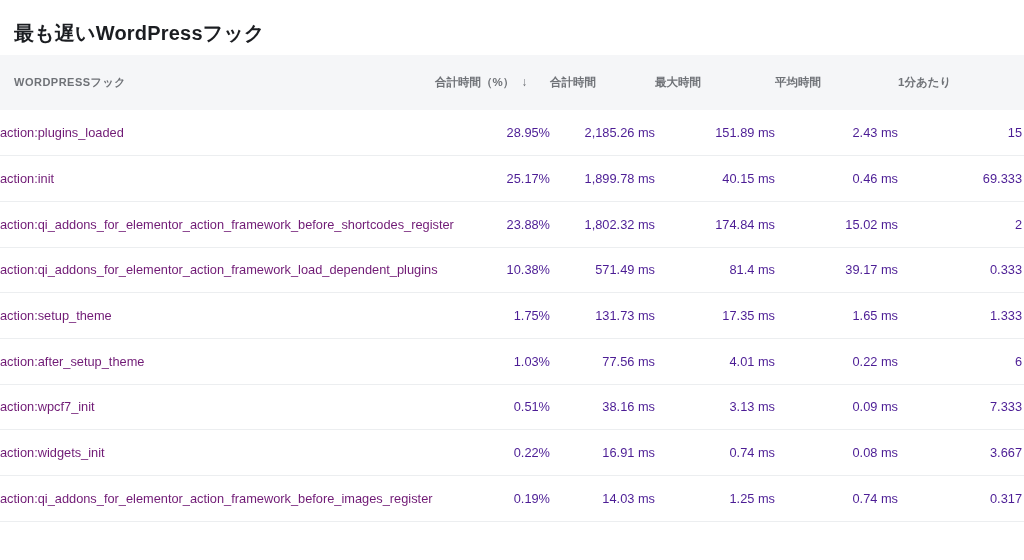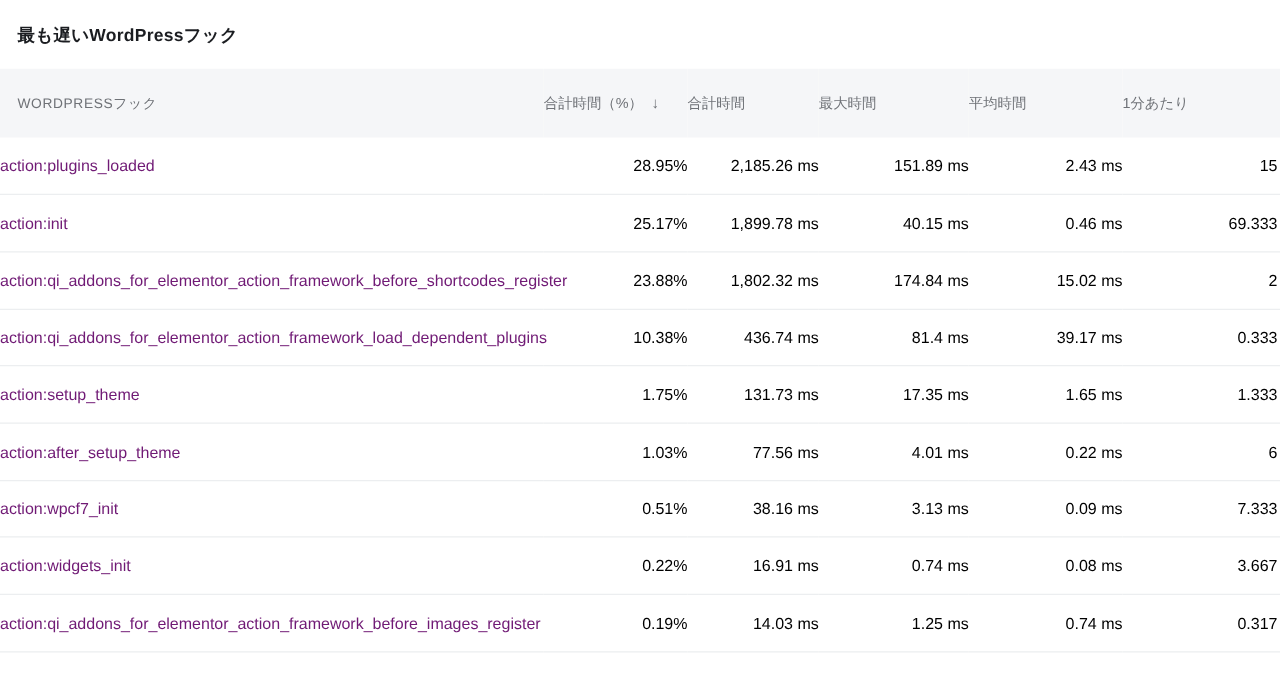--- a/index.html
+++ b/index.html
@@ -6,40 +6,40 @@
   html, body {
     width: 1024px; height: 560px;
     overflow: hidden;
     background: #ffffff;
     font-family: "Liberation Sans", "DejaVu Sans", sans-serif;
   }
   .panel { width: 1024px; }
   .panel-title {
     padding: 20px 0 0 14px;
     height: 55px;
-    font-size: 14px;
+    font-size: 20px;
     font-weight: 700;
     color: #1b1d21;
     letter-spacing: 0.2px;
   }
   table {
     width: 1024px;
     border-collapse: collapse;
     table-layout: fixed;
   }
   col.c1 { width: 435px; }
   col.c2 { width: 115px; }
   col.c3 { width: 105px; }
   col.c4 { width: 120px; }
   col.c5 { width: 123px; }
   col.c6 { width: 126px; }
   thead th {
     height: 55px;
     background: #f5f6f8;
-    font-weight: 400;
+    font-weight: 700;
     color: #6f7277;
     font-size: 11.5px;
     vertical-align: middle;
     white-space: nowrap;
   }
   thead th.h-hook {
     text-align: left;
     padding-left: 14px;
     font-size: 11px;
     letter-spacing: 0.5px;
@@ -50,21 +50,21 @@
     display: inline-block;
     margin-left: 7px;
     font-size: 12px;
     color: #6f7277;
   }
   tbody td {
     height: 45.7px;
     border-bottom: 1px solid #eceef0;
     vertical-align: middle;
     font-size: 12.8px;
-    color: #000000;
+    color: #4c1d95;
     white-space: nowrap;
   }
   td.c-hook {
     text-align: left;
     color: #701a75;
     overflow: visible;
   }
   td.c-num { text-align: right; }
   td.c-last { padding-right: 2px; }
 </style>
@@ -129,21 +129,21 @@
     <td class="c-num">23.88%</td>
     <td class="c-num">1,802.32 ms</td>
     <td class="c-num">174.84 ms</td>
     <td class="c-num">15.02 ms</td>
     <td class="c-num c-last">2</td>
   </tr>
 
   <tr>
     <td class="c-hook">action:qi_addons_for_elementor_action_framework_load_dependent_plugins</td>
     <td class="c-num">10.38%</td>
-    <td class="c-num">436.74 ms</td>
+    <td class="c-num">571.49 ms</td>
     <td class="c-num">81.4 ms</td>
     <td class="c-num">39.17 ms</td>
     <td class="c-num c-last">0.333</td>
   </tr>
 
 
   <tr>
     <td class="c-hook">action:setup_theme</td>
     <td class="c-num">1.75%</td>
     <td class="c-num">131.73 ms</td>

